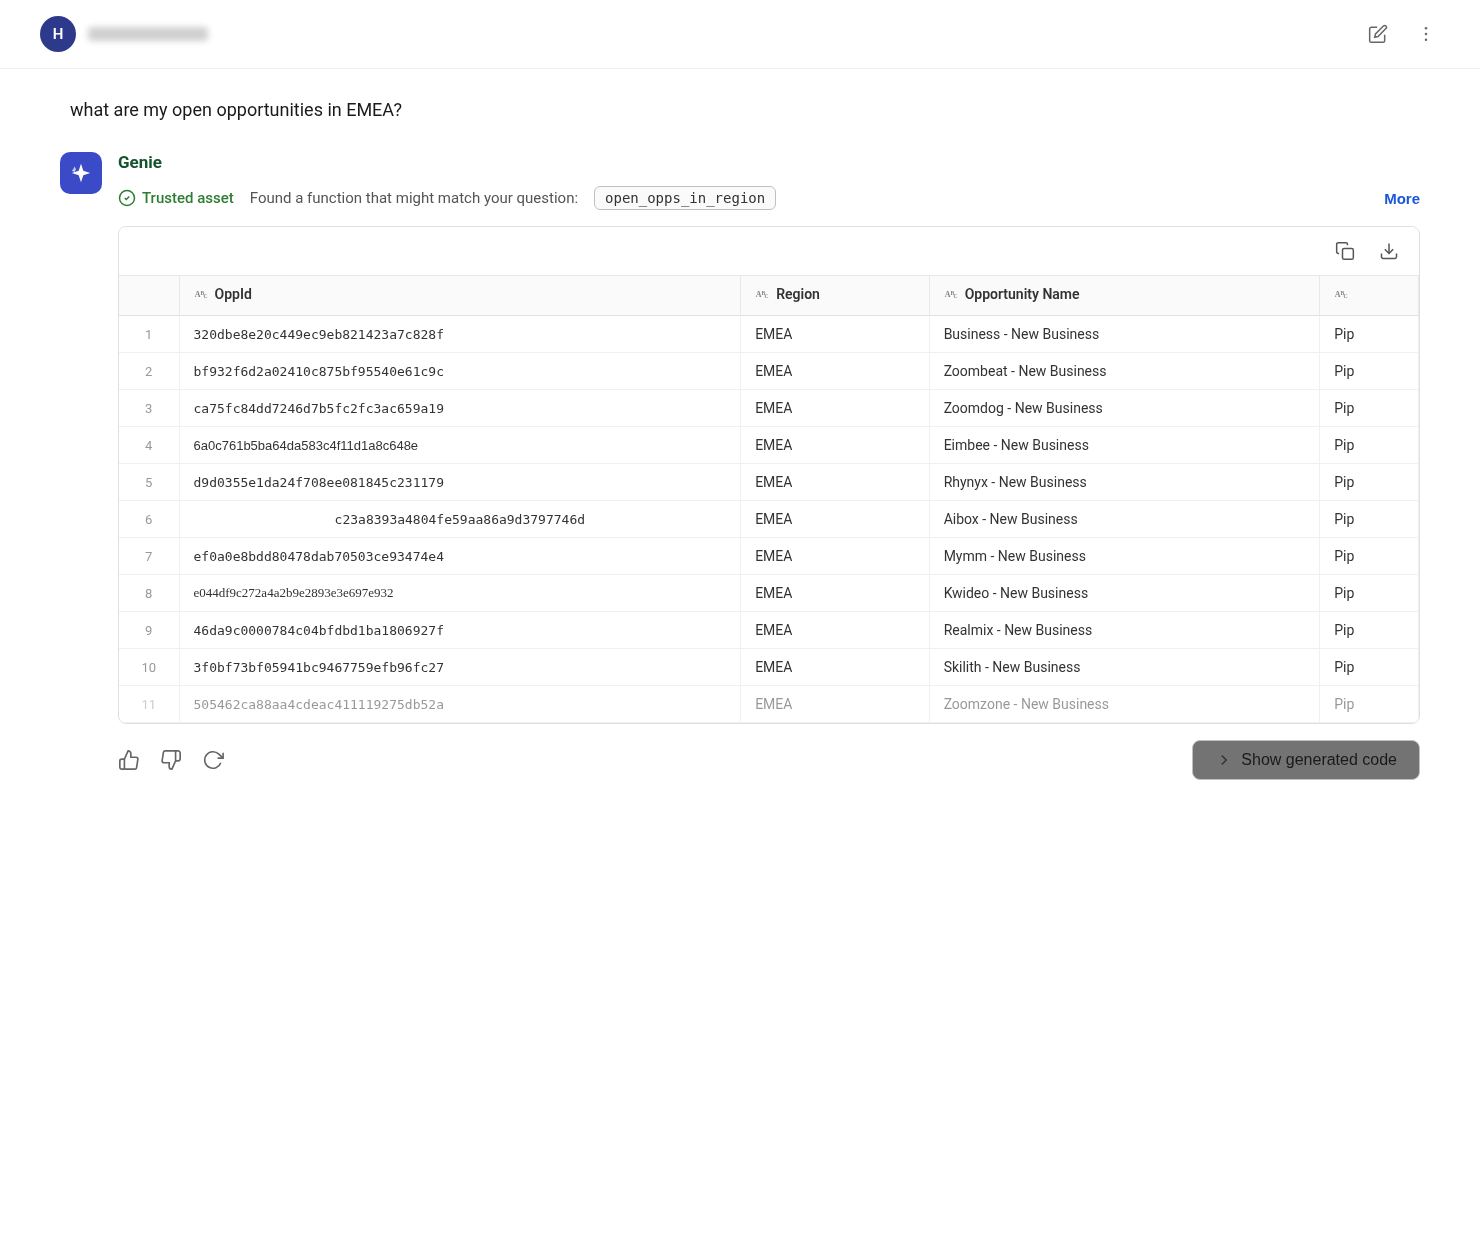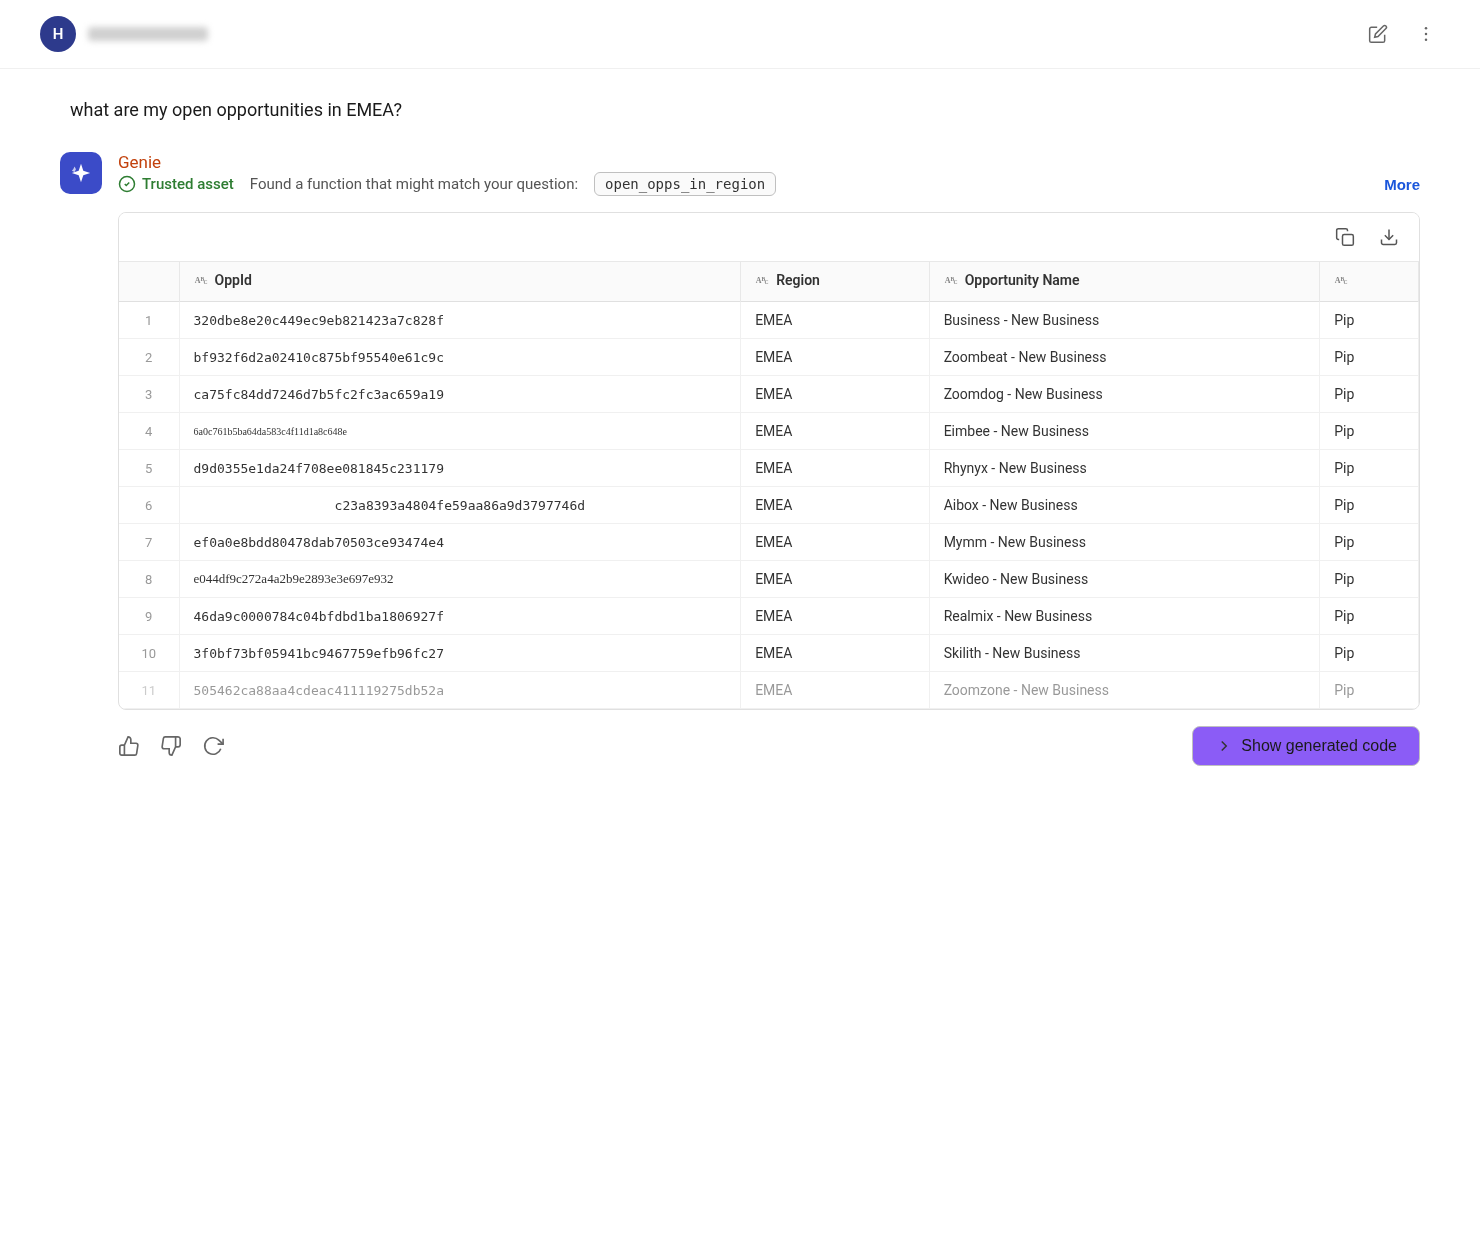--- a/index.html
+++ b/index.html
@@ -118,22 +118,23 @@
       height: 22px;
       color: white;
     }
 
     .genie-content {
       flex: 1;
     }
 
     .genie-name {
       font-size: 17px;
-      font-weight: 400;
-      color: #c2410c;
+      font-weight: 700;
+      color: #14532d;
+      margin-bottom: 14px;
     }
 
     
     .trusted-asset-bar {
       display: flex;
       align-items: center;
       gap: 16px;
       margin-bottom: 16px;
     }
 
@@ -299,21 +300,21 @@
       height: 22px;
     }
 
     .show-code-btn {
       display: flex;
       align-items: center;
       gap: 8px;
       border: 1.5px solid #c0c0c0;
       border-radius: 8px;
       padding: 10px 22px;
-      background: #8b5cf6;
+      background: #737373;
       cursor: pointer;
       font-size: 16px;
       color: #1a1a1a;
       font-weight: 400;
     }
 
     .show-code-btn svg {
       width: 18px;
       height: 18px;
       color: #333;
@@ -457,21 +458,21 @@
     </tr>
                 <tr>
       <td style="">3</td>
       <td style="font-family:monospace;font-size:13px;">ca75fc84dd7246d7b5fc2fc3ac659a19</td>
       <td style="">EMEA</td>
       <td style="">Zoomdog - New Business</td>
       <td style="max-width:60px;overflow:hidden;">Pip</td>
     </tr>
                 <tr>
       <td style="">4</td>
-      <td style="font-family:Liberation Serif, serif;font-size:10px;">6a0c761b5ba64da583c4f11d1a8c648e</td>
+      <td style="font-family:Liberation Sans, sans-serif;font-size:13px;">6a0c761b5ba64da583c4f11d1a8c648e</td>
       <td style="">EMEA</td>
       <td style="">Eimbee - New Business</td>
       <td style="max-width:60px;overflow:hidden;">Pip</td>
     </tr>
                 <tr>
       <td style="">5</td>
       <td style="font-family:monospace;font-size:13px;">d9d0355e1da24f708ee081845c231179</td>
       <td style="">EMEA</td>
       <td style="">Rhynyx - New Business</td>
       <td style="max-width:60px;overflow:hidden;">Pip</td>

